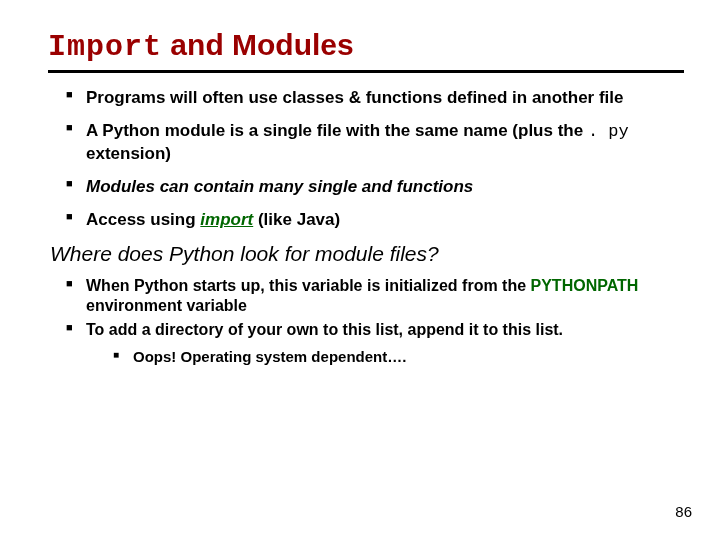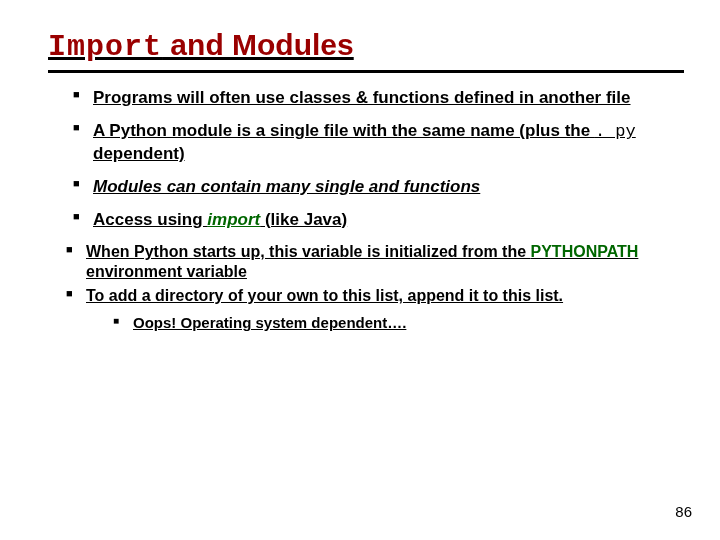--- a/index.html
+++ b/index.html
@@ -11,39 +11,38 @@
     font-family: Arial, Helvetica, sans-serif;
     color: #000;
     overflow: hidden;
   }
   .slide {
     box-sizing: border-box;
     width: 720px;
     height: 540px;
     padding: 28px 36px 0 48px;
     position: relative;
-    text-decoration: underline;
   }
   .title {
     font-size: 30px;
     font-weight: bold;
     color: #9a0000;
     padding-bottom: 6px;
     border-bottom: 3px solid #000;
     margin-bottom: 14px;
     white-space: nowrap;
   }
   .title .mono {
     font-family: "Courier New", Courier, monospace;
     letter-spacing: 1px;
   }
   ul.bullets {
     list-style: none;
     padding: 0 0 0 18px;
-    margin: 7px;
+    margin: 0;
   }
   ul.bullets > li {
     position: relative;
     padding-left: 20px;
     font-size: 17px;
     line-height: 1.25;
     margin-bottom: 12px;
     font-weight: bold;
   }
   ul.bullets > li::before {
@@ -136,30 +135,31 @@
 
   <div class="title">
     <span class="mono">Import</span><span> and Modules</span>
   </div>
 
   <ul class="bullets">
     <li>
       <span>Programs will often use classes &amp; functions defined in another file</span>
     </li>
     <li>
-      <span>A Python module is a single file with the same name (plus the </span><span class="mono-inline">. py</span><span> dependent)</span>
+      <span>A Python module is a single file with the same name (plus the </span><span class="mono-inline">. py</span><span> extension)</span>
     </li>
     <li>
       <span class="italic">Modules can contain many single and functions</span>
     </li>
     <li>
       <span>Access using </span><span class="kw">import</span><span> (like Java)</span>
     </li>
   </ul>
 
+  <div class="subhead">Where does Python look for module files?</div>
 
   <ul class="bullets2">
     <li>
       <span>When Python starts up, this variable is initialized from the </span><span class="kw-nou">PYTHONPATH</span><span> environment variable</span>
     </li>
     <li>
       <span>To add a directory of your own to this list, append it to this list.</span>
     </li>
   </ul>
 

